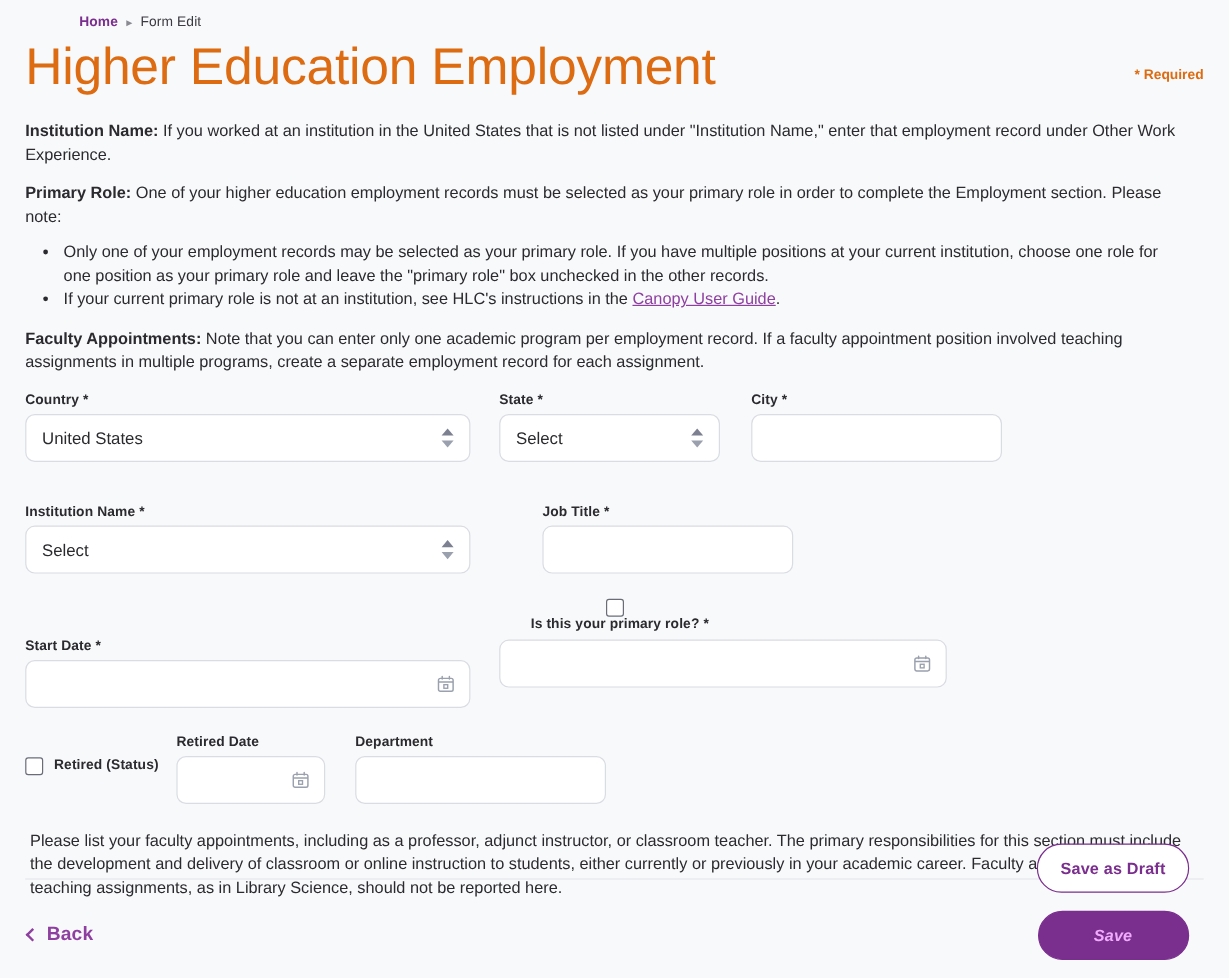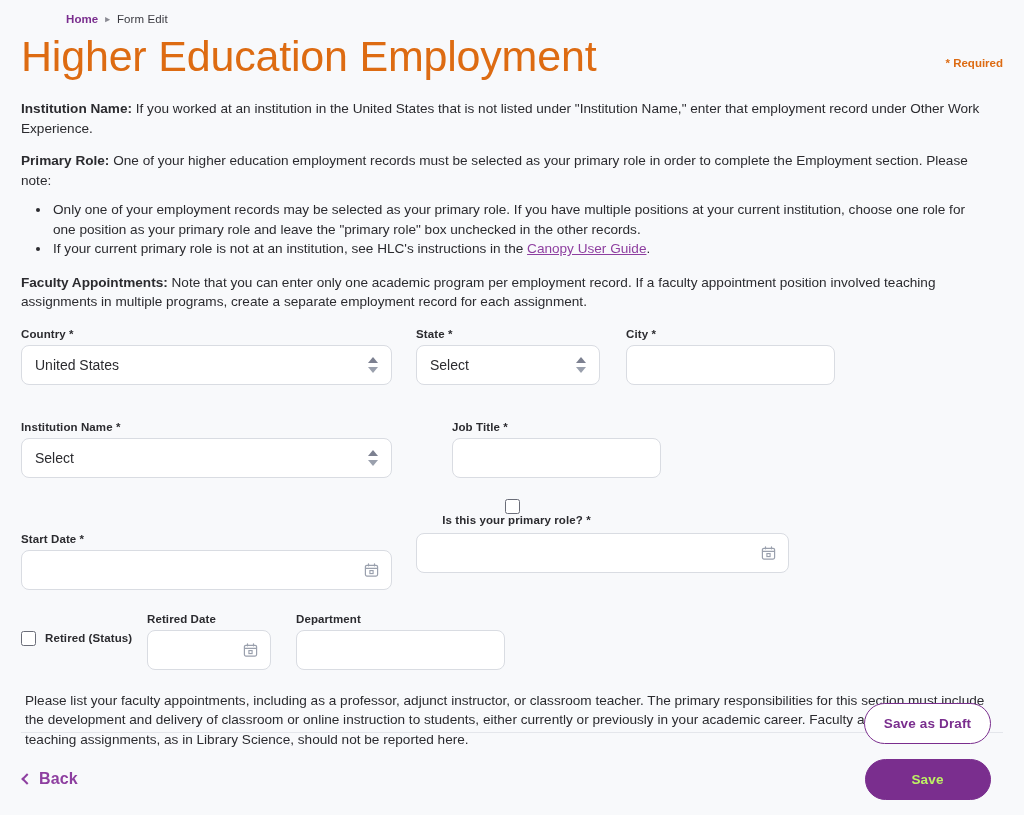--- a/index.html
+++ b/index.html
@@ -233,21 +233,22 @@
   }
   .btn-outline {
     background: #ffffff;
     border: 1.6px solid #7a2e8e;
     color: #7a2e8e;
     width: 127px;
   }
   .btn-solid {
     background: #7a2e8e;
     border: 1.6px solid #7a2e8e;
-    color: #bef264;
+    color: #f0abfc;
+    font-style: italic;
   }
   .btn-save { width: 126px; }
   .btn-save-continue { width: 151px; }
 </style>
 </head>
 <body>
 
 <div class="page">
 
   <nav class="breadcrumb">

